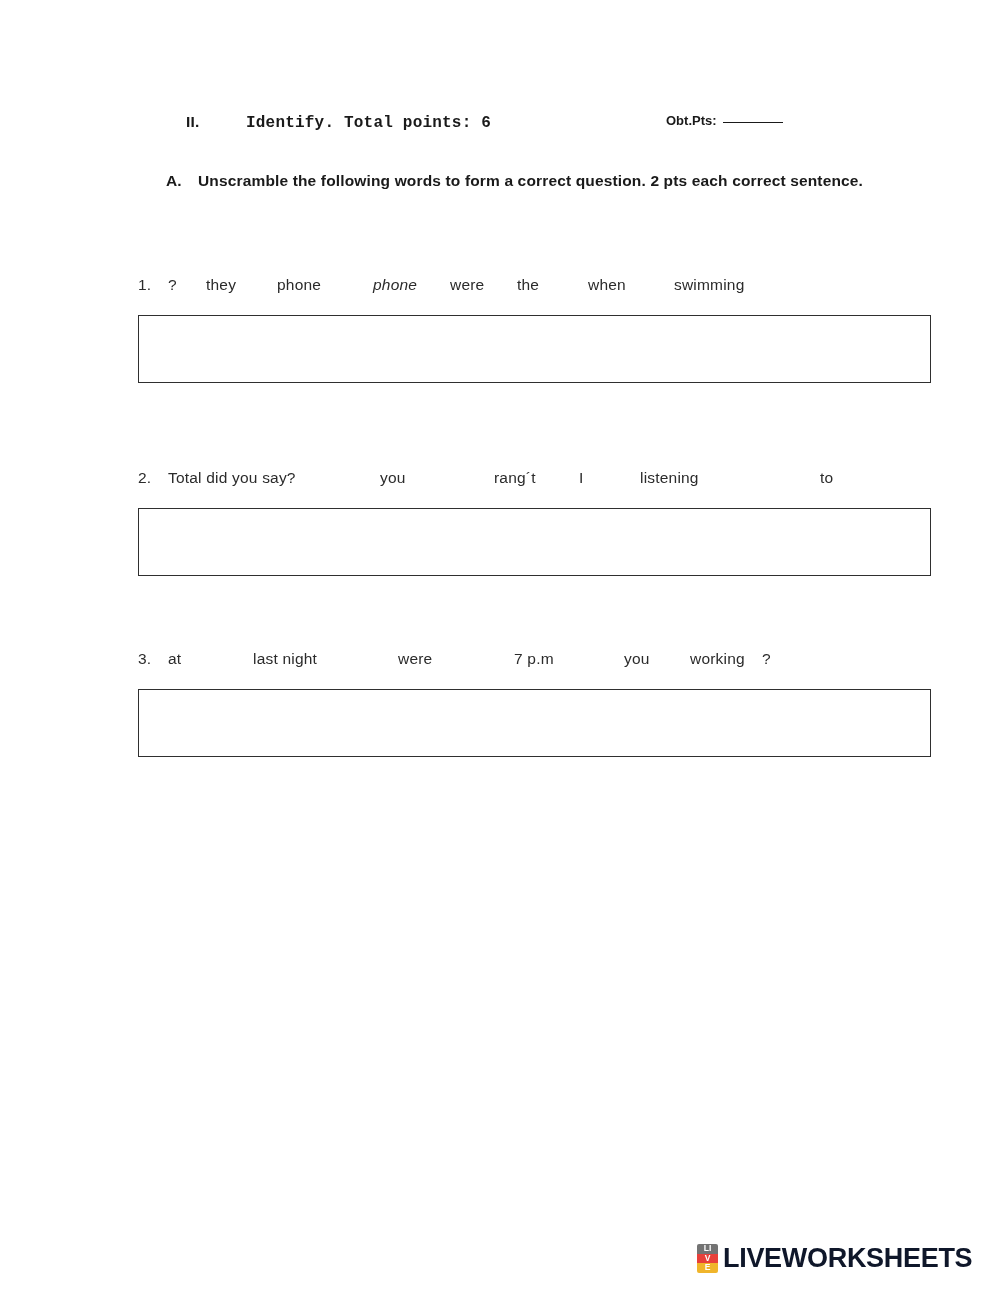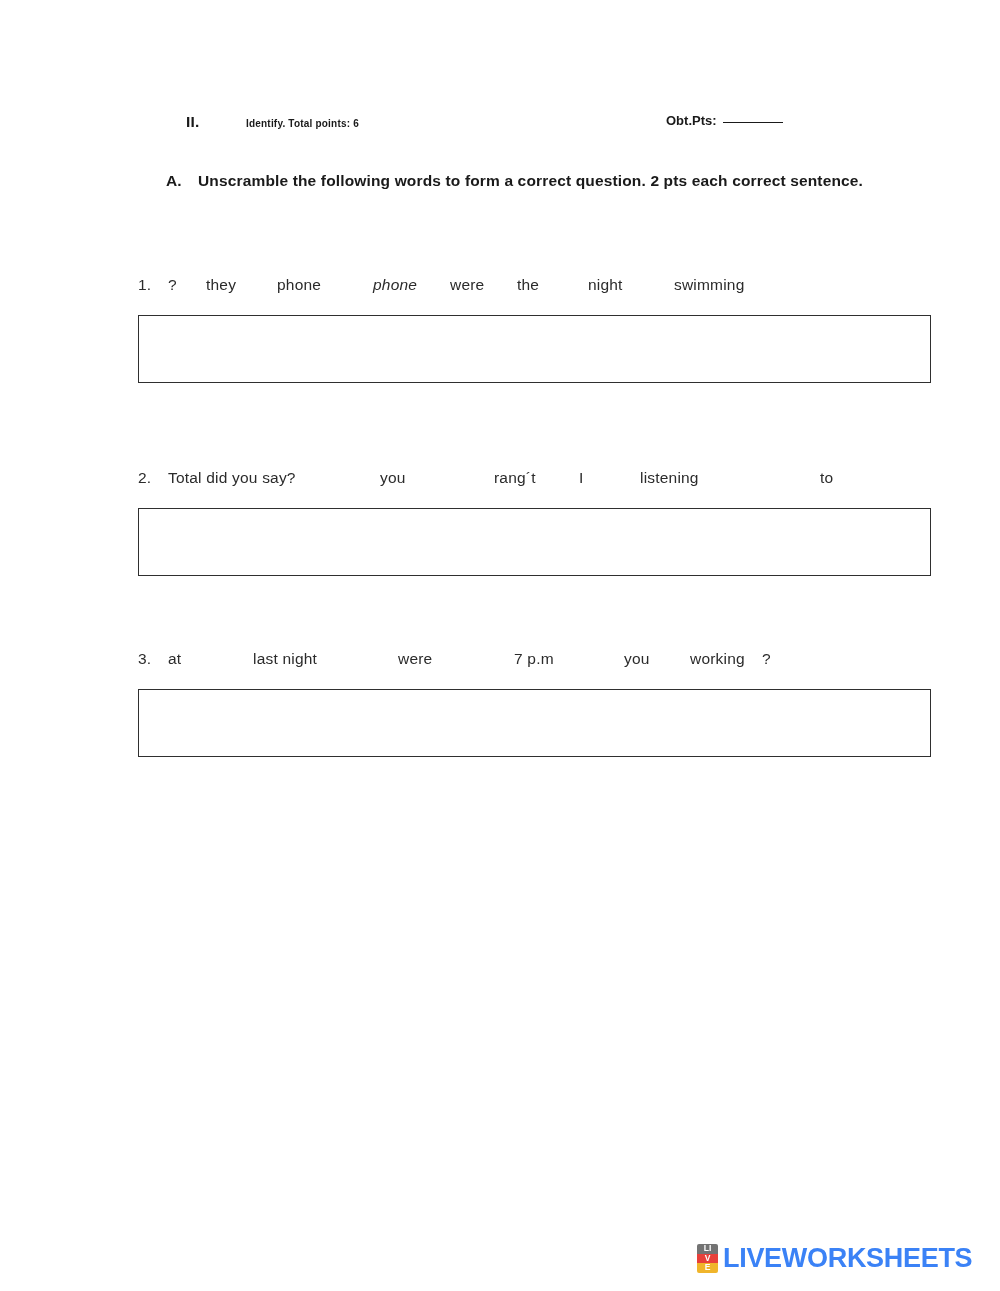--- a/index.html
+++ b/index.html
@@ -35,22 +35,23 @@
   }
   .sec-numeral {
     font-weight: bold;
     font-size: 15.5px;
     width: 60px;
     letter-spacing: 0.2px;
     margin-left: 48px;
   }
   .sec-title {
     font-weight: bold;
-    font-size: 10px;
+    font-size: 16px;
     letter-spacing: 0.2px;
+    font-family: Liberation Mono, monospace;
   }
   .obt-pts {
     position: absolute;
     left: 528px;
     top: 0;
     font-weight: bold;
     font-size: 13px;
     white-space: nowrap;
   }
   .obt-line {
@@ -140,21 +141,21 @@
     line-height: 9.6px;
     text-align: center;
     font-family: "Liberation Sans", sans-serif;
   }
   .lw-l { background: #737373; }
   .lw-v { background: #e8403a; }
   .lw-e { background: #f0b52b; }
   .logo-text {
     font-size: 27px;
     font-weight: bold;
-    color: #3b82f6;
+    color: #0f172a;
     letter-spacing: -0.3px;
     font-family: "Liberation Sans", sans-serif;
   }
 </style>
 </head>
 <body>
 
 <div class="sheet">
 
   <div class="section-row">
@@ -172,21 +173,21 @@
 
   <div class="item" style="top:276px;">
     <div class="item-words">
       <span class="item-num">1.</span>
       <span class="word" style="width:38px;">?</span>
       <span class="word" style="width:71px;">they</span>
       <span class="word" style="width:96px;">phone</span>
       <span class="word" style="width:77px;font-style:italic;">phone</span>
       <span class="word" style="width:67px;">were</span>
       <span class="word" style="width:71px;">the</span>
-      <span class="word" style="width:86px;">night</span>
+      <span class="word" style="width:86px;">when</span>
       <span class="word">swimming</span>
     </div>
     <div class="answer-box"></div>
   </div>
 
   <div class="item" style="top:469px;">
     <div class="item-words">
       <span class="item-num">2.</span>
       <span class="word" style="width:212px;">Total did you say?</span>
       <span class="word" style="width:114px;">you</span>

